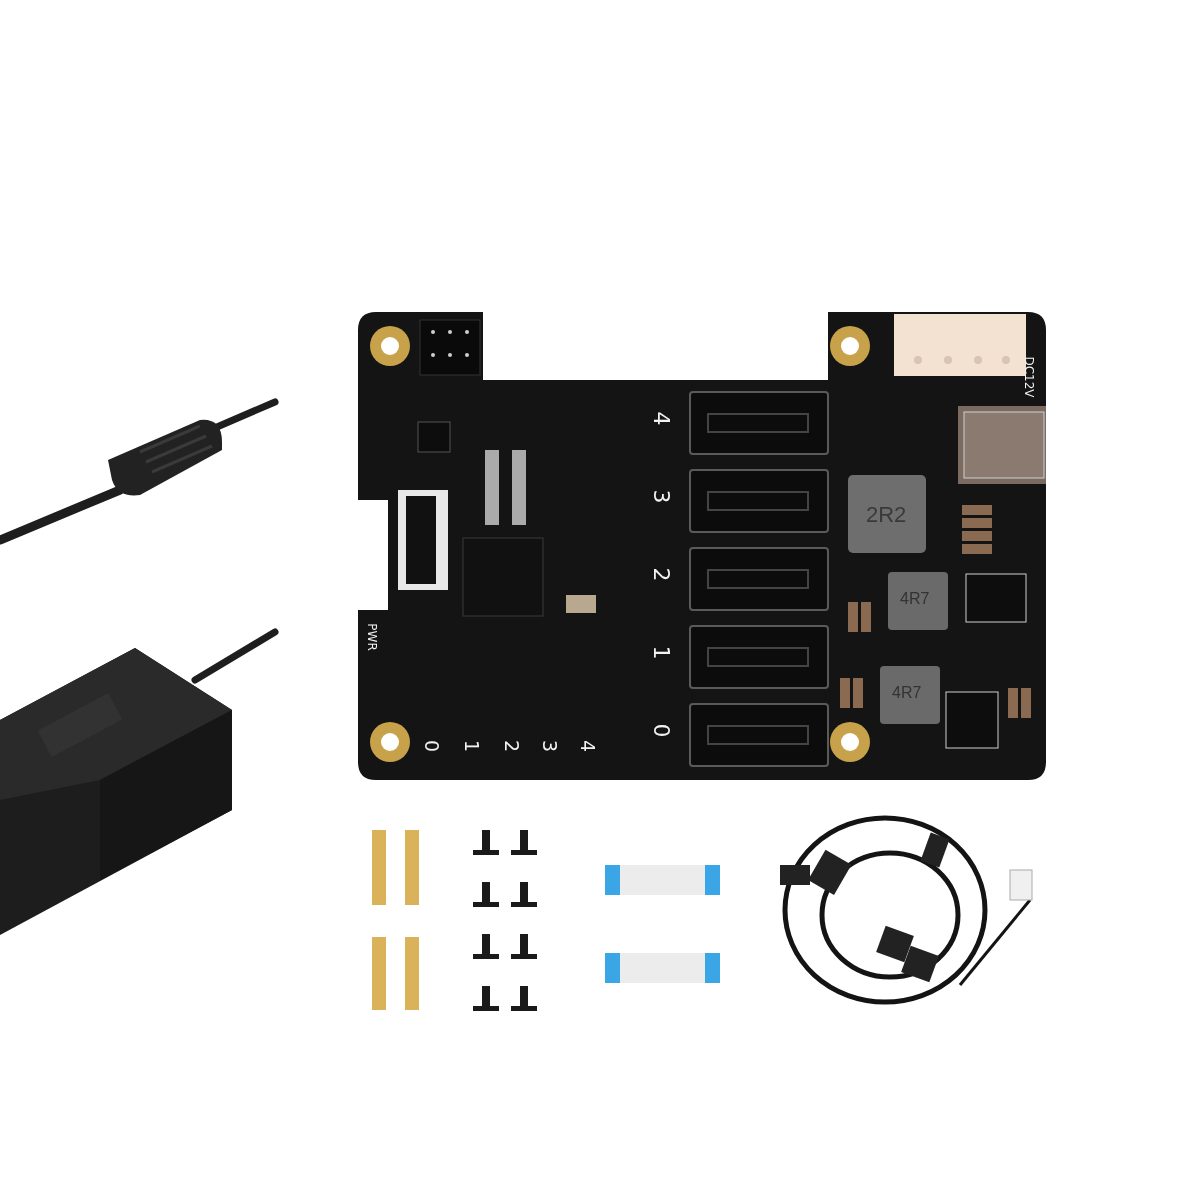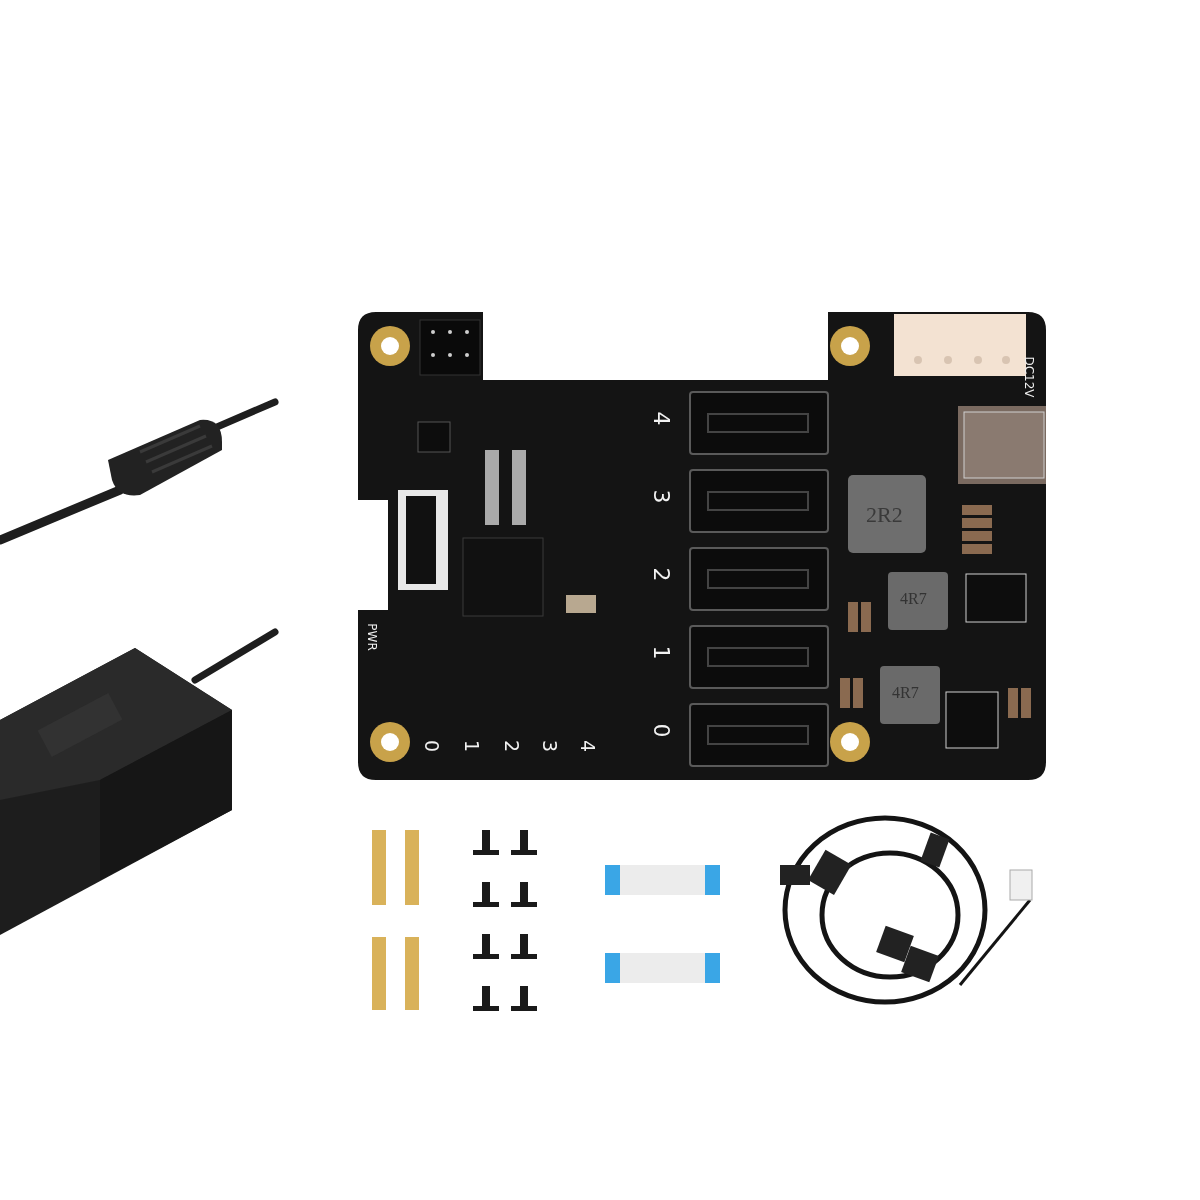--- a/index.html
+++ b/index.html
@@ -3,21 +3,21 @@
 <meta charset="utf-8">
 <style>
   html, body { margin:0; padding:0; background:#ffffff; }
   body { width:1200px; height:1200px; position:relative; overflow:hidden; font-family:"DejaVu Sans", sans-serif; }
   .abs { position:absolute; }
   .pcb { position:absolute; left:358px; top:310px; width:688px; height:470px; }
   .pcb svg { position:absolute; left:0; top:0; }
   .silk { position:absolute; color:#f2f2f2; font-family:"DejaVu Sans", sans-serif; }
   .num-sata { font-size:22px; transform:rotate(90deg); }
   .num-led { font-size:19px; transform:rotate(90deg); }
-  .ind-label { position:absolute; color:#333; font-family:Liberation Serif, serif; font-size:22px; }
+  .ind-label { position:absolute; color:#333; font-family:Liberation Sans, sans-serif; font-size:22px; }
 </style>
 </head>
 <body>
 
 <div class="abs" style="left:0;top:380px;width:280px;height:560px;">
   <svg width="280" height="560" viewBox="0 0 280 560">
 
     <path d="M0 160 L120 110" stroke="#1e1e1e" stroke-width="9" fill="none" stroke-linecap="round"></path>
     <path d="M210 50 L275 22" stroke="#1e1e1e" stroke-width="7" fill="none" stroke-linecap="round"></path>
     <path d="M108 80 L200 40 Q222 38 222 62 L222 70 L140 115 Q118 118 112 100 Z" fill="#222"></path>

